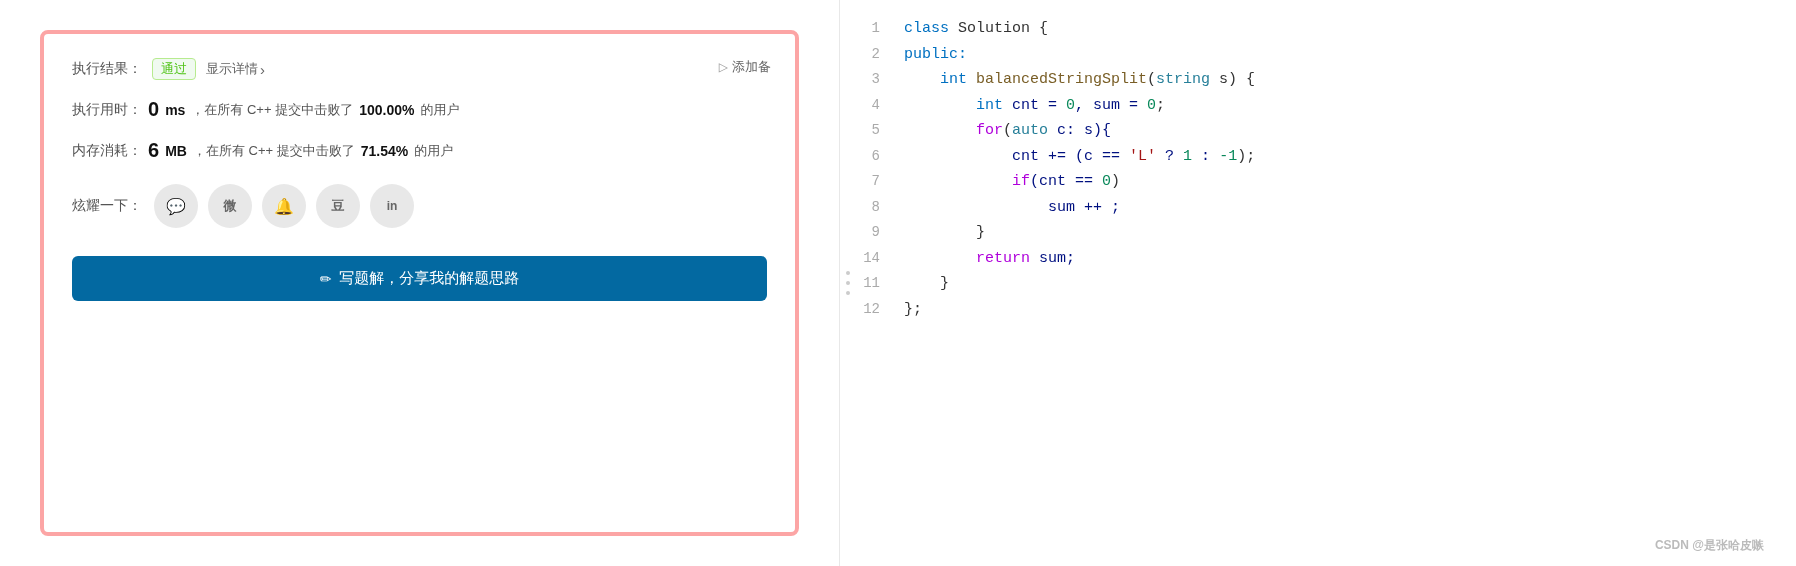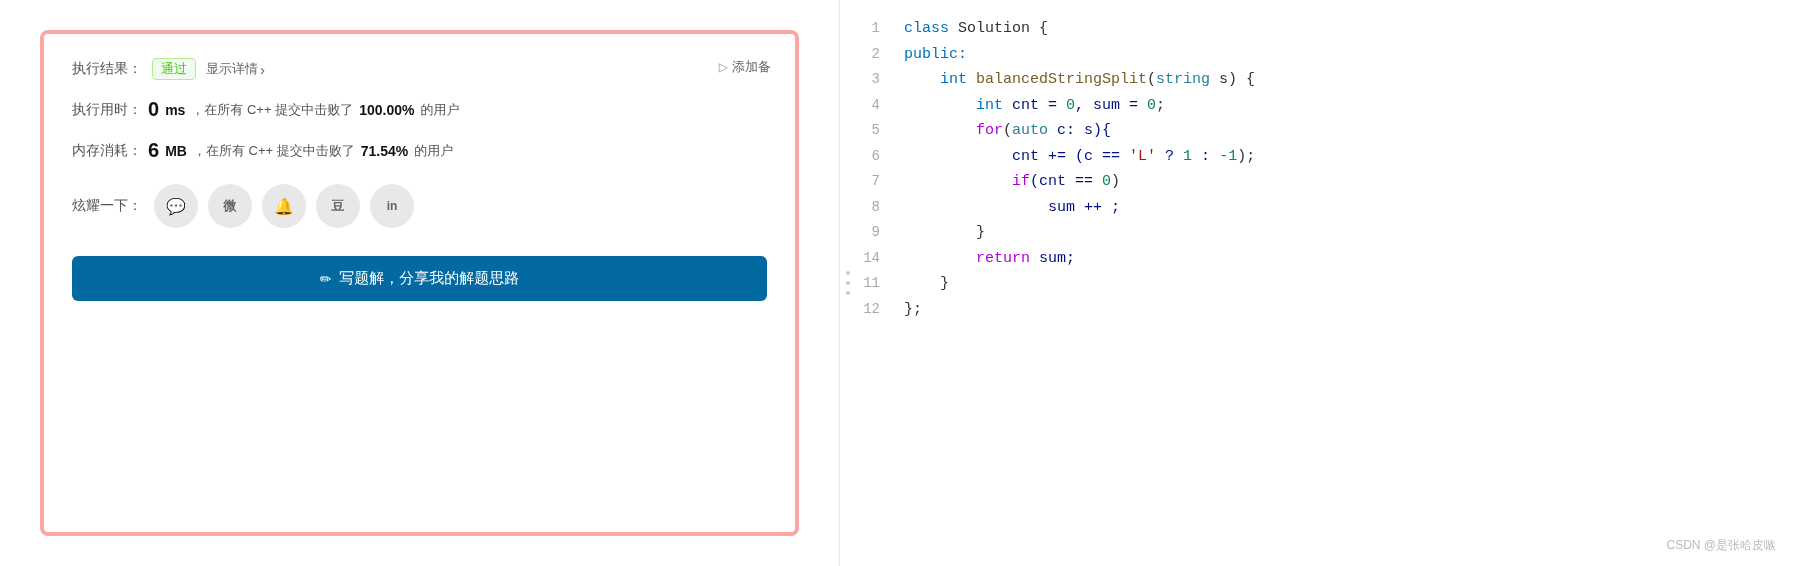--- a/index.html
+++ b/index.html
@@ -233,24 +233,25 @@
     .type-green { color: #267f99; }     
     .fn-yellow { color: #795e26; margin-top: 27px; }      
     .str-red { color: #a31515; }        
     .num-green { color: #09885a; }
     .default { color: #001080; }
     .plain { color: #333; }
 
     .watermark {
       position: absolute;
       bottom: 12px;
-      right: 20px;
+      right: 32px;
       color: #bbb;
       font-size: 12px;
       font-family: sans-serif;
+      font-weight: bold;
     }
 
     .result-row-inline {
       display: flex;
       align-items: center;
       flex-wrap: wrap;
       gap: 6px;
       font-size: 14px;
       color: #555;
     }

